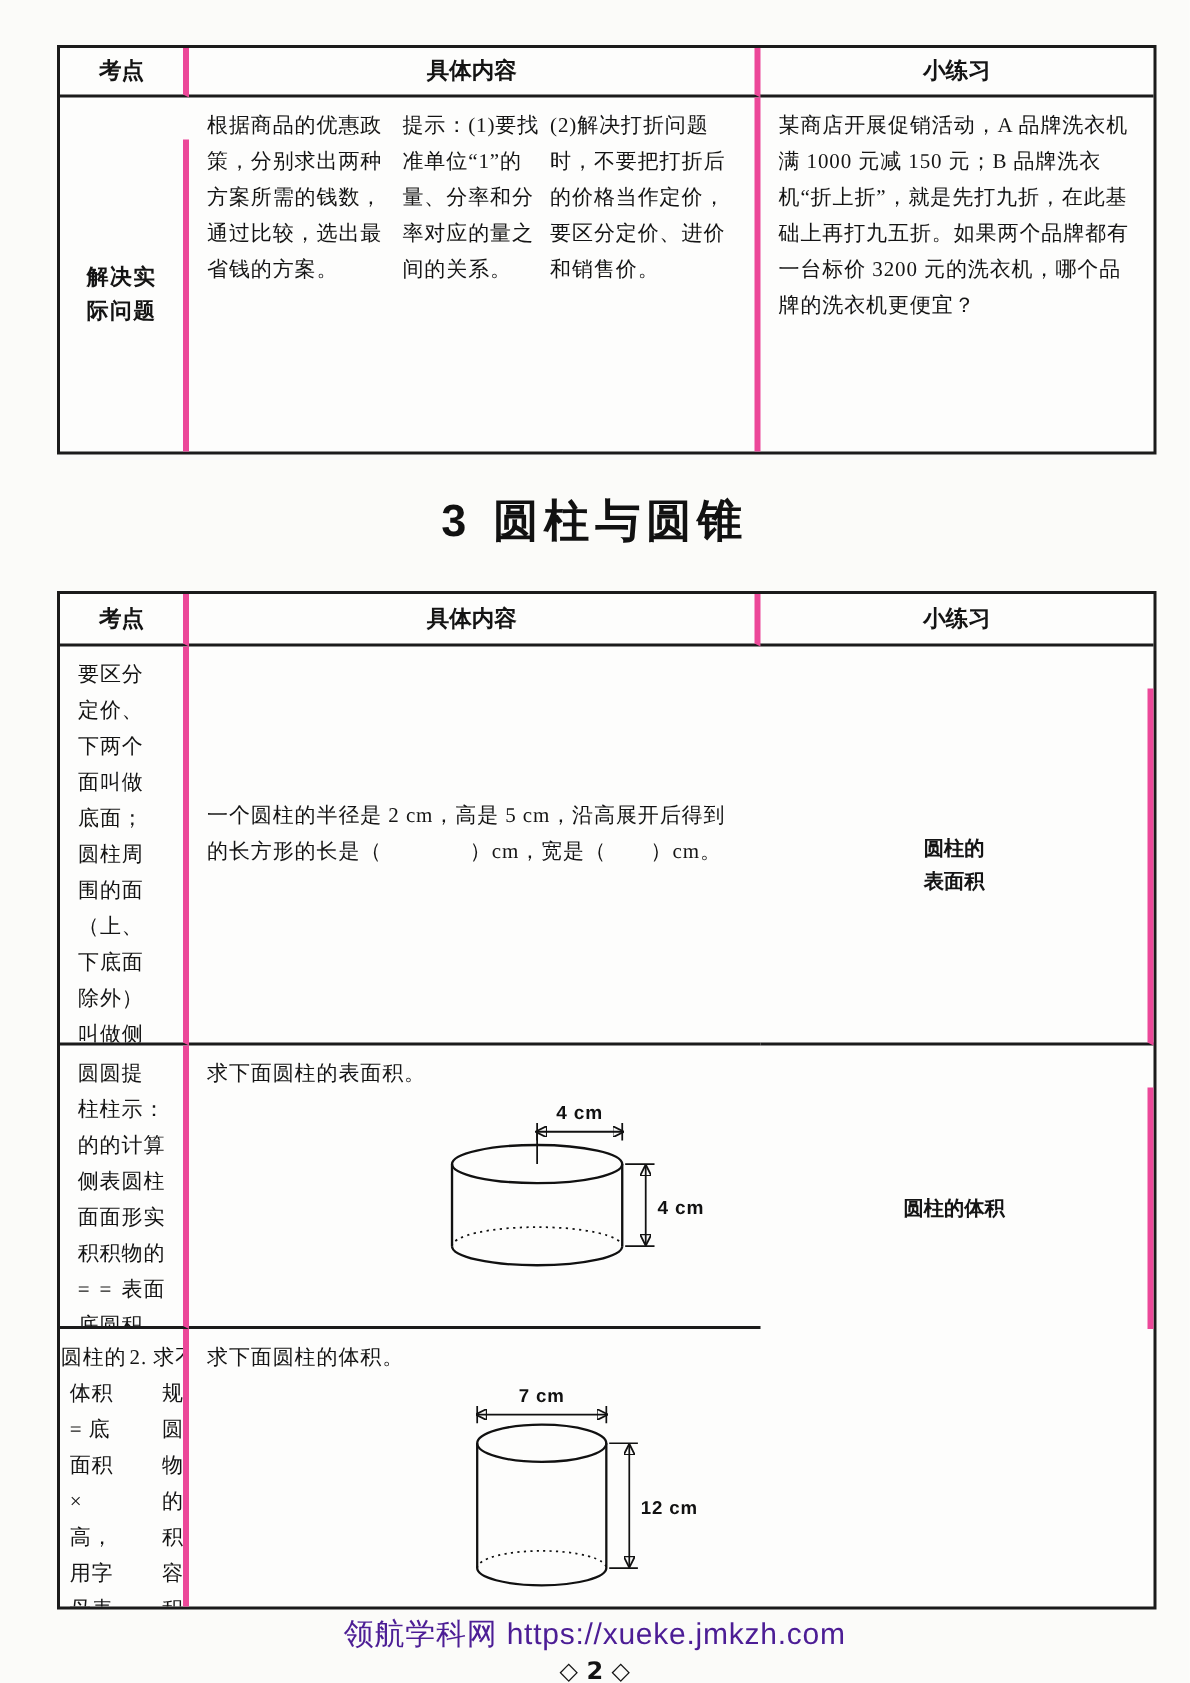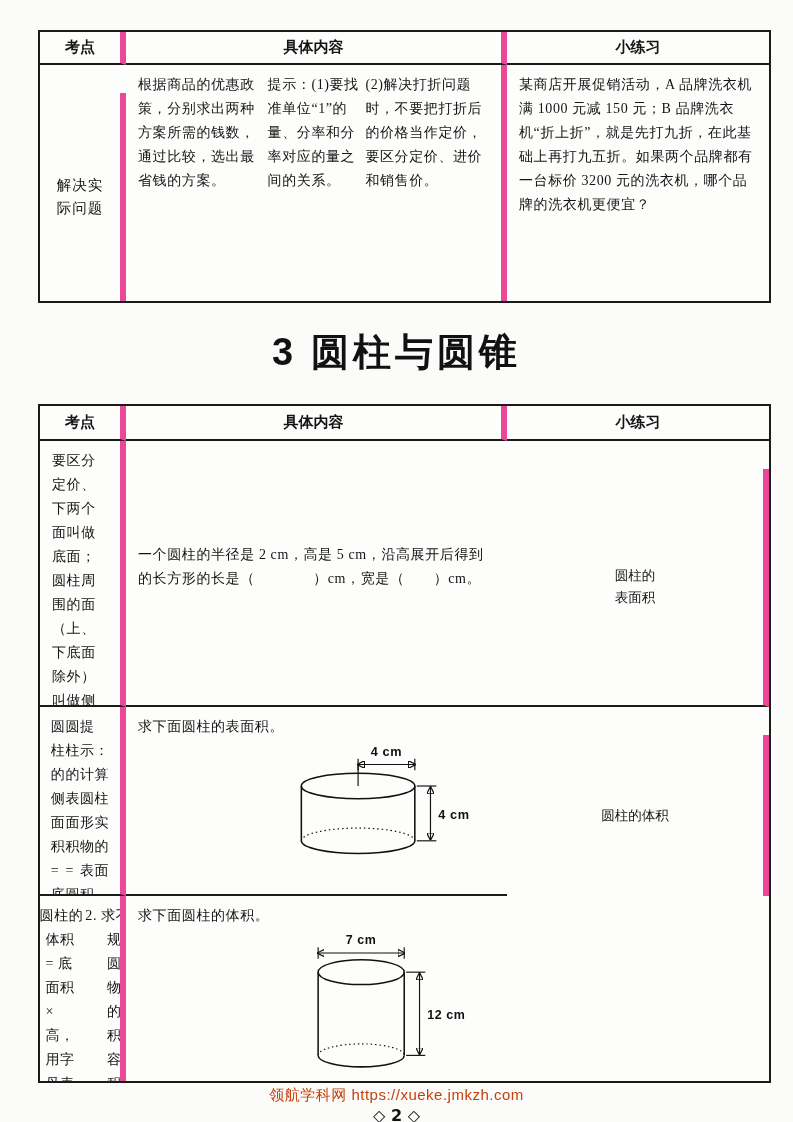--- a/index.html
+++ b/index.html
@@ -1,57 +1,57 @@
 <!DOCTYPE html>
 <html><head>
 <meta charset="utf-8">
 <style>
   * { margin:0; padding:0; box-sizing:border-box; }
   html,body { width:793px; background:#fbfbf9; }
   body { height:1122px; font-family:"Liberation Serif","DejaVu Serif",serif; color:#141414; overflow:hidden; }
   .page { width:793px; height:1122px; position:relative; }
 
   .tbl { width:733px; margin-left:38px; border:2px solid #1b1b1b; display:grid; grid-template-columns:86px 1fr 262px; background:#fdfdfc; }
-  .cell { border-right:6px solid #ec4899; border-bottom:2px solid #1b1b1b; overflow:hidden; }
+  .cell { border-right:4px solid #ec4899; border-bottom:2px solid #1b1b1b; overflow:hidden; }
   .cell.last-col { border-right:none; }
   .cell.last-row { border-bottom:none; }
 
   .hdr { display:flex; align-items:center; justify-content:center;
          font-family:"Liberation Sans","DejaVu Sans",sans-serif; font-weight:bold; font-size:15px; }
   #tbl1 { margin-top:30px; grid-template-rows:33px 236px; }
   #tbl2 { margin-top:26px; grid-template-rows:35px 266px 189px 185px; }
 
   .topic { display:flex; align-items:center; justify-content:center; text-align:right;
-           font-size:14.5px; font-weight:normal; white-space:pre-line; line-height:1.6; letter-spacing:1px; padding:0 4px;margin-top:28px; }
+           font-size:14.5px; font-weight:bold; white-space:pre-line; line-height:1.6; letter-spacing:1px; padding:0 4px;margin-top:28px; }
   .topic.small { font-size:13.5px; letter-spacing:0; }
 
   .content { padding:8px 12px 6px 12px; font-size:14px; line-height:24px; letter-spacing:0.6px; }
   .content.vcenter { display:flex; flex-direction:row; justify-content:center; }
   .practice { padding:8px 10px 20px 12px; font-size:14px; line-height:24px; letter-spacing:0.6px; }
   .practice.vcenter { display:flex; flex-direction:column; justify-content:center; }
   .hang { padding-left:1.55em; text-indent:-1.55em; }
 
   .sec-title { margin-top:24px; text-align:center; font-family:"Liberation Sans","DejaVu Sans",sans-serif;
-               font-weight:bold; font-size:38px; letter-spacing:4px; color:#111; }
+               font-weight:bold; font-size:30px; letter-spacing:4px; color:#111; }
   .sec-title .num { margin-right:18px; letter-spacing:0; }
 
   .figwrap { text-align:right; margin-top:2px; }
   svg text { font-family:"Liberation Serif","DejaVu Serif",serif; fill:#111; }
   svg .lbl { font-size:12px; }
   svg .lbl-s { font-size:11px; }
   svg .fig-num { font-size:15px; }
   svg .dim { font-family:"Liberation Sans","DejaVu Sans",sans-serif; font-weight:bold; font-size:13px; }
   svg .circ-lbl { font-size:9px; }
   svg path, svg line, svg ellipse, svg rect, svg circle { stroke:#111; fill:none; stroke-width:1.6; }
   svg .thin { stroke-width:1.2; }
   svg .dots { stroke-dasharray:1.5,3; }
   svg .dash { stroke-dasharray:4,3; }
 
   .footer { text-align:center; margin-top:3px; }
-  .watermark { color:#c2410c; font-family:"Liberation Sans","DejaVu Sans",sans-serif; font-size:15px; letter-spacing:0.5px; }
+  .watermark { color:#4c1d95; font-family:"Liberation Sans","DejaVu Sans",sans-serif; font-size:20px; letter-spacing:0.5px; }
   .pagenum { margin-top:1px; font-family:"DejaVu Sans",sans-serif; font-weight:bold; font-size:16px; color:#111; }
 </style>
 </head>
 <body>
 
 <svg width="0" height="0" style="position:absolute" aria-hidden="true">
   <defs>
     <marker id="arr" viewBox="0 0 10 10" refX="8.5" refY="5" markerWidth="6.5" markerHeight="6.5" orient="auto-start-reverse">
       <path d="M0,0 L10,5 L0,10 z" fill="#111" stroke="none"></path>
     </marker>

